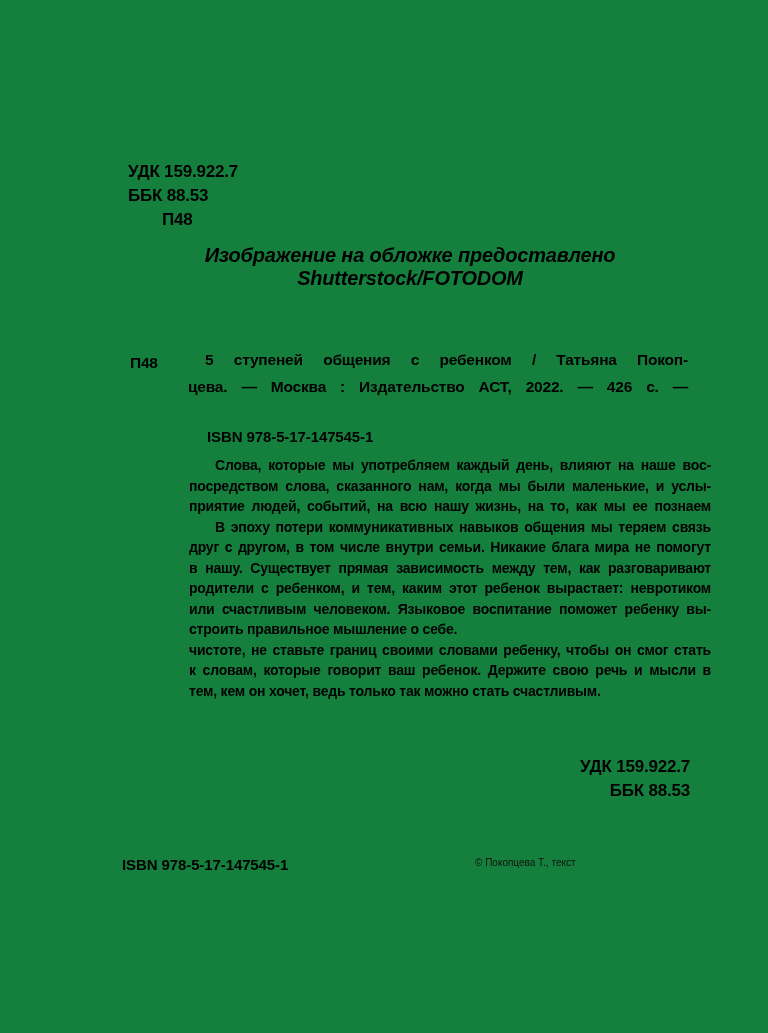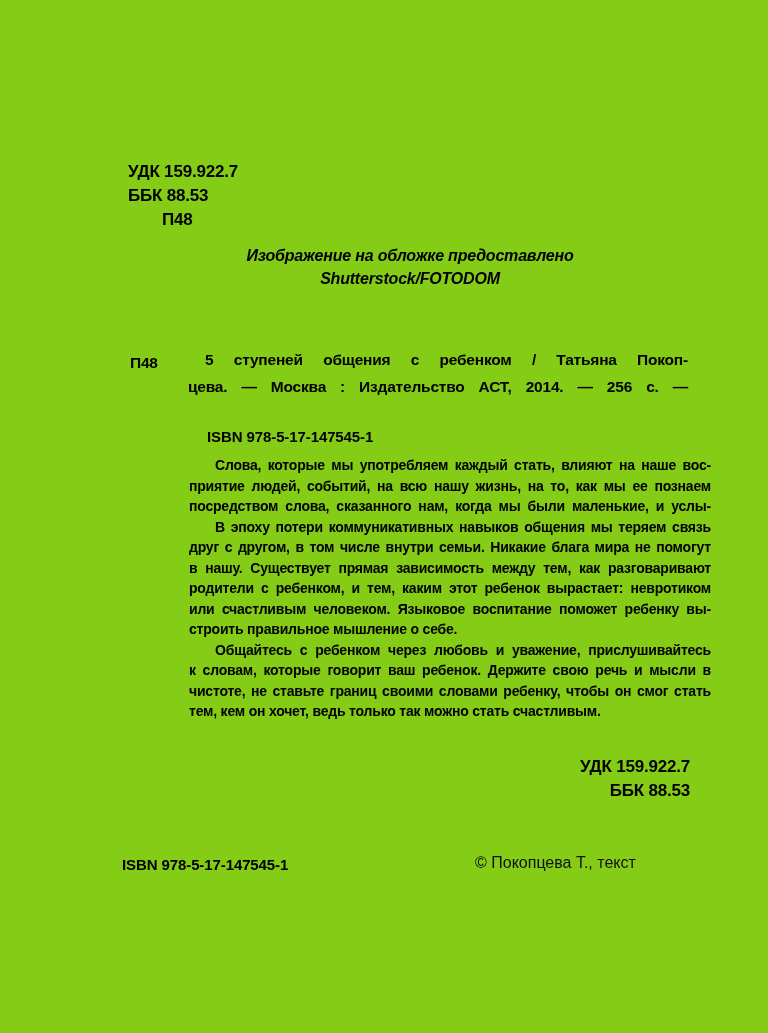--- a/index.html
+++ b/index.html
@@ -1,91 +1,90 @@
 <!DOCTYPE html>
 <html lang="ru"><head>
 <meta charset="utf-8">
 <style>
   html,body { margin:0; padding:0; background:#fff; }
   .page {
     position:relative; width:768px; height:1033px; margin:0 auto;
-    background:#84cc16; color:#000;
+    background:#15803d; color:#000;
     font-family:"Liberation Sans", sans-serif; font-weight:bold;
     overflow:hidden;
   }
   .blk { position:absolute; }
 
   
   .top-codes { left:128px; top:160px; font-size:17px; line-height:24px; letter-spacing:-0.2px; }
   .top-codes .sign { padding-left:34px; }
 
   
   .credit { left:128px; top:244px; width:564px; text-align:center;
-            font-style:italic; font-size:16px; line-height:23px; letter-spacing:-0.2px; }
+            font-style:italic; font-size:20px; line-height:23px; letter-spacing:-0.2px; }
 
   
   .catalog { left:188px; top:322px; width:500px; font-size:15.5px; line-height:27px; letter-spacing:-0.2px; }
   .catalog .hang { position:absolute; left:-58px; top:27px; }
   .catalog .ind { text-indent:17px;margin-top:24px; }
 
   .jl { text-align:justify; text-align-last:justify; }
 
   .isbn-entry { left:207px; top:428px; font-size:15px; letter-spacing:-0.1px; }
 
   
   .annot { left:189px; top:455px; width:522px; font-size:14px; line-height:20.5px; letter-spacing:-0.2px; }
   .annot .ind { text-indent:26px; }
 
   
   .codes-bottom { left:188px; top:755px; width:502px; text-align:right;
                   font-size:17px; line-height:23.5px; letter-spacing:-0.2px; }
 
   
   .isbn-footer { left:122px; top:856px; font-size:15px; letter-spacing:-0.1px; }
-  .copyright { left:475px; top:852px; font-size:16px; font-weight:400; line-height:21.5px; color:#111; }
+  .copyright { left:475px; top:852px; font-size:10px; font-weight:400; line-height:21.5px; color:#111; }
 </style>
 </head>
 <body>
 
 <div class="page">
 
   <div class="blk top-codes">
     <div>УДК 159.922.7</div>
     <div>ББК 88.53</div>
     <div class="sign">П48</div>
   </div>
 
   <div class="blk credit">
     <div>Изображение на обложке предоставлено</div>
     <div>Shutterstock/FOTODOM</div>
   </div>
 
   <div class="blk catalog">
     <span class="hang">П48</span>
     <div class="jl ind">5 ступеней общения с ребенком / Татьяна Покоп-</div>
-    <div class="jl">цева. — Москва : Издательство АСТ, 2014. — 256 с. —</div>
+    <div class="jl">цева. — Москва : Издательство АСТ, 2022. — 426 с. —</div>
   </div>
 
   <div class="blk isbn-entry">ISBN 978-5-17-147545-1</div>
 
   <div class="blk annot">
-    <div class="jl ind">Слова, которые мы употребляем каждый стать, влияют на наше вос-</div>
+    <div class="jl ind">Слова, которые мы употребляем каждый день, влияют на наше вос-</div>
+    <div class="jl">посредством слова, сказанного нам, когда мы были маленькие, и услы-</div>
     <div class="jl">приятие людей, событий, на всю нашу жизнь, на то, как мы ее познаем</div>
-    <div class="jl">посредством слова, сказанного нам, когда мы были маленькие, и услы-</div>
 
     <div class="jl ind">В эпоху потери коммуникативных навыков общения мы теряем связь</div>
     <div class="jl">друг с другом, в том числе внутри семьи. Никакие блага мира не помогут</div>
     <div class="jl">в нашу. Существует прямая зависимость между тем, как разговаривают</div>
     <div class="jl">родители с ребенком, и тем, каким этот ребенок вырастает: невротиком</div>
     <div class="jl">или счастливым человеком. Языковое воспитание поможет ребенку вы-</div>
     <div>строить правильное мышление о себе.</div>
 
-    <div class="jl ind">Общайтесь с ребенком через любовь и уважение, прислушивайтесь</div>
+    <div class="jl">чистоте, не ставьте границ своими словами ребенку, чтобы он смог стать</div>
     <div class="jl">к словам, которые говорит ваш ребенок. Держите свою речь и мысли в</div>
-    <div class="jl">чистоте, не ставьте границ своими словами ребенку, чтобы он смог стать</div>
     <div>тем, кем он хочет, ведь только так можно стать счастливым.</div>
   </div>
 
   <div class="blk codes-bottom">
     <div>УДК 159.922.7</div>
     <div>ББК 88.53</div>
   </div>
 
   <div class="blk isbn-footer">ISBN 978-5-17-147545-1</div>
 

